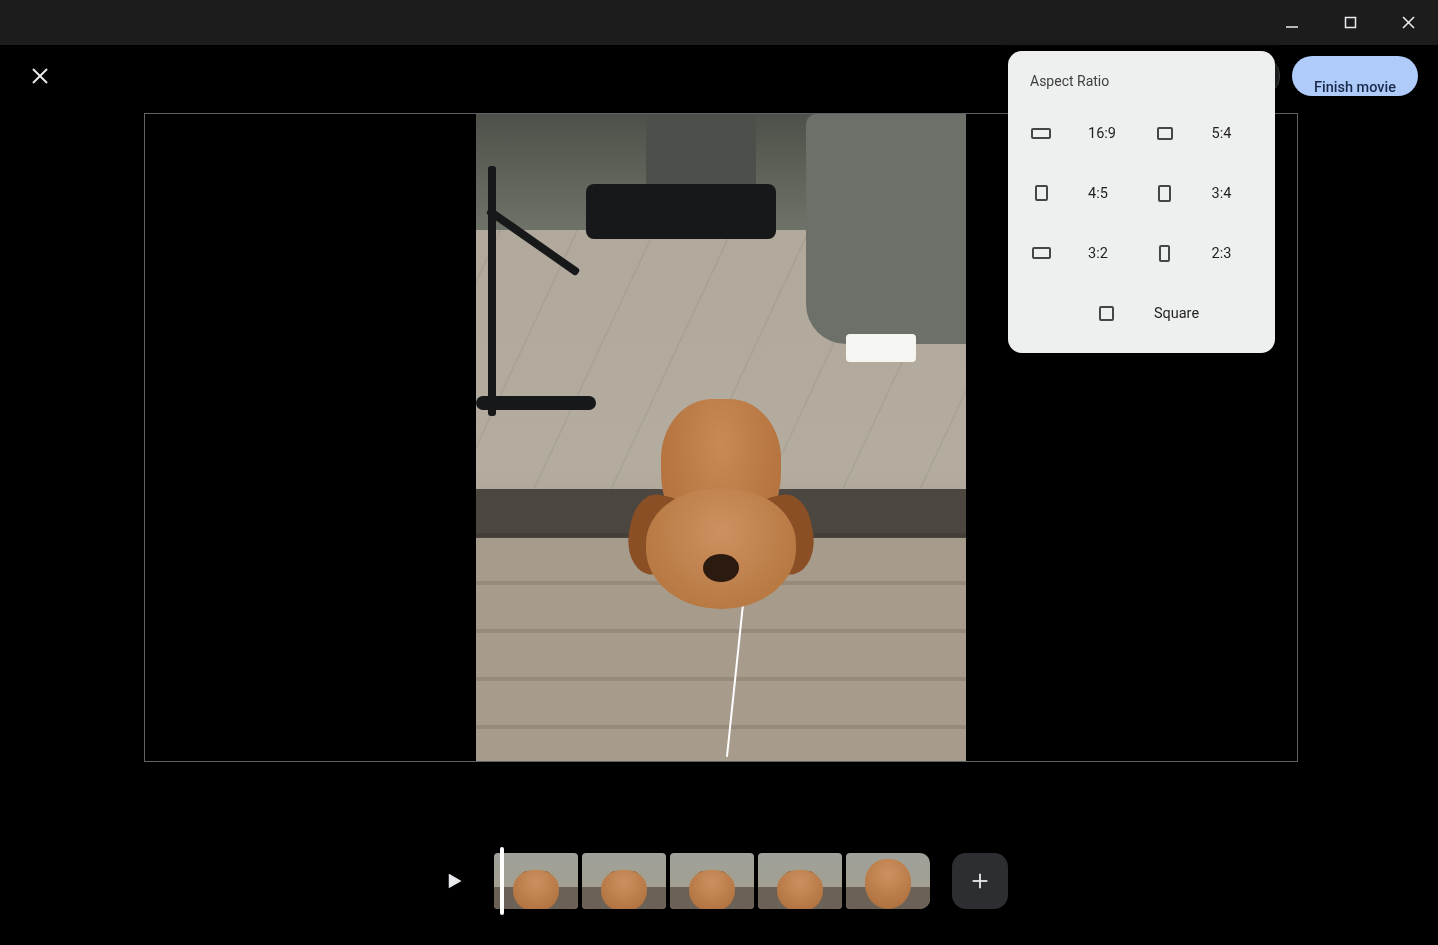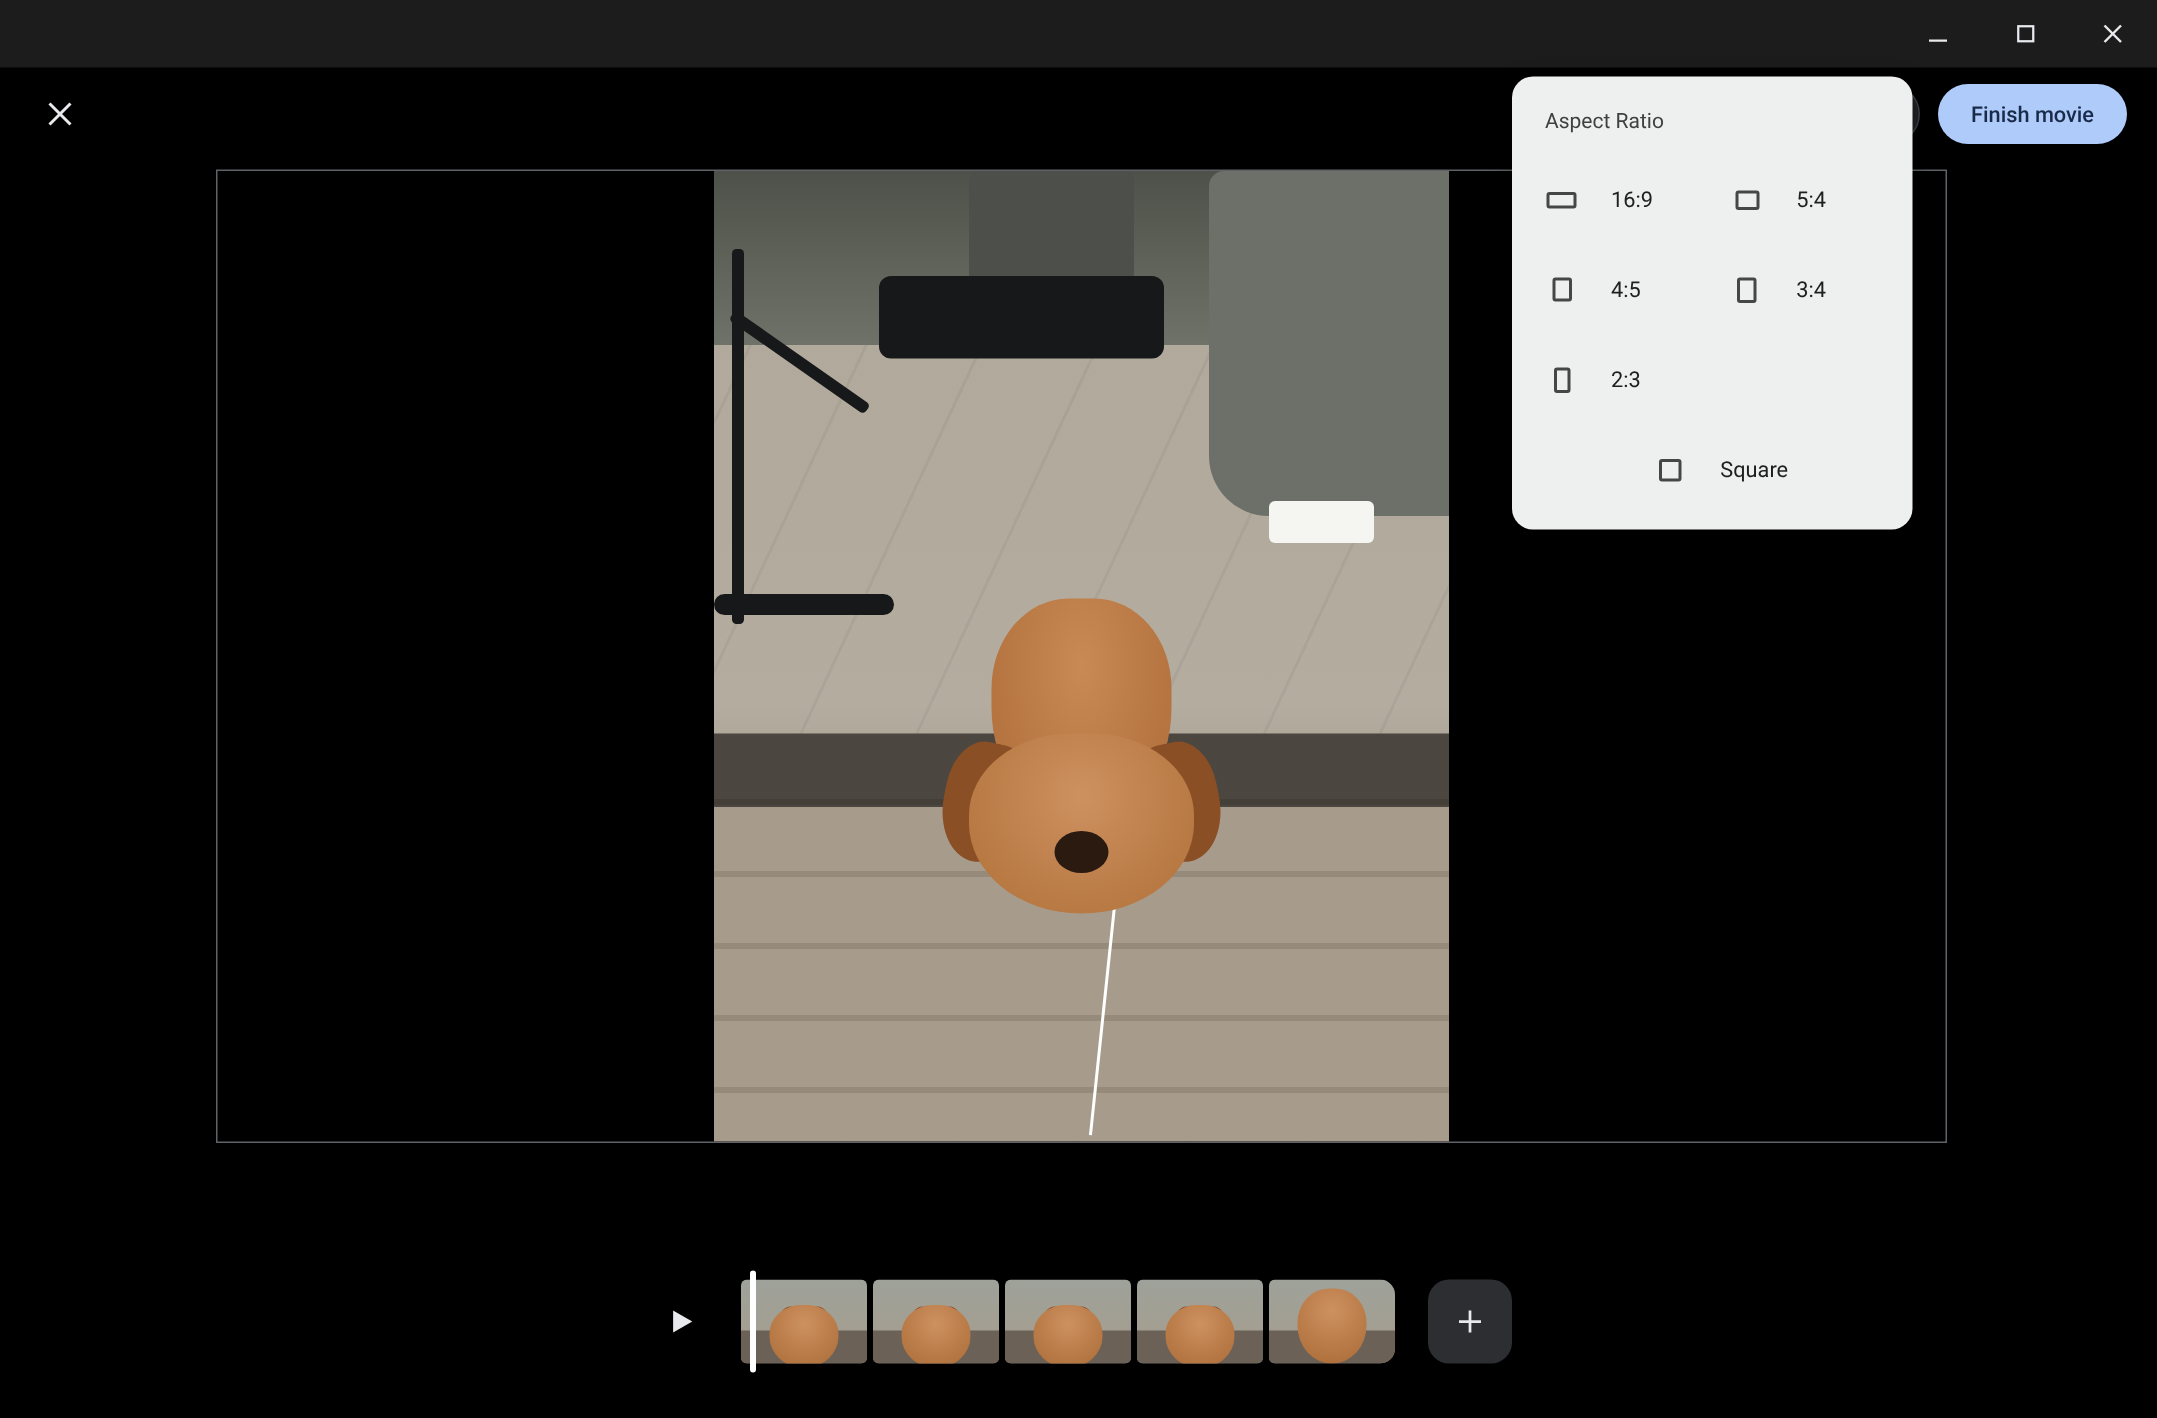--- a/index.html
+++ b/index.html
@@ -62,21 +62,21 @@
     cursor: pointer;
   }
   .music-chip svg { color: #8ab4f8; }
   .finish-btn {
     height: 40px;
     border-radius: 20px;
     background: #aecbfa;
     color: #1a2b4a;
     font-size: 14.5px;
     font-weight: 500;
-    display:flex;align-items:center;justify-content:center;
+    display:flex;align-items:flex-end;justify-content:center;
     padding: 0 22px;
     margin-left: 12px;
     cursor:pointer;
   }
 
   
   .aspect-popup {
     position: absolute;
     top: 51px;
     left: 1008px;
@@ -95,21 +95,21 @@
   }
   .aspect-grid {
     display: grid;
     grid-template-columns: 1fr 1fr;
   }
   .aspect-item {
     display: flex;
     align-items: center;
     height: 60px;
     padding-left: 12px;
-    gap: 22px;
+    gap: 36px;
     cursor:pointer;
     font-size: 14.5px;
     color: #1f1f1f;
   }
   .aspect-item.full { grid-column: 1 / span 2; justify-content: center; }
   .ratio-icon {
     width: 22px; height: 22px;
     display:flex;align-items:center;justify-content:center;
   }
   .ratio-box {
@@ -318,20 +318,26 @@
       <span class="ratio-icon">
           <span class="ratio-box" style="width:13px;height:16px;"></span>
         </span>
       <span>4:5</span>
     </div>
     <div class="aspect-item">
       <span class="ratio-icon">
           <span class="ratio-box" style="width:13px;height:17px;"></span>
         </span>
       <span>3:4</span>
+    </div>
+    <div class="aspect-item">
+      <span class="ratio-icon">
+          <span class="ratio-box" style="width:19px;height:12px;"></span>
+        </span>
+      <span>3:2</span>
     </div>
     <div class="aspect-item">
       <span class="ratio-icon">
           <span class="ratio-box" style="width:11px;height:17px;"></span>
         </span>
       <span>2:3</span>
     </div>
     <div class="aspect-item full">
       <span class="ratio-icon">
           <span class="ratio-box" style="width:15px;height:15px;"></span>

